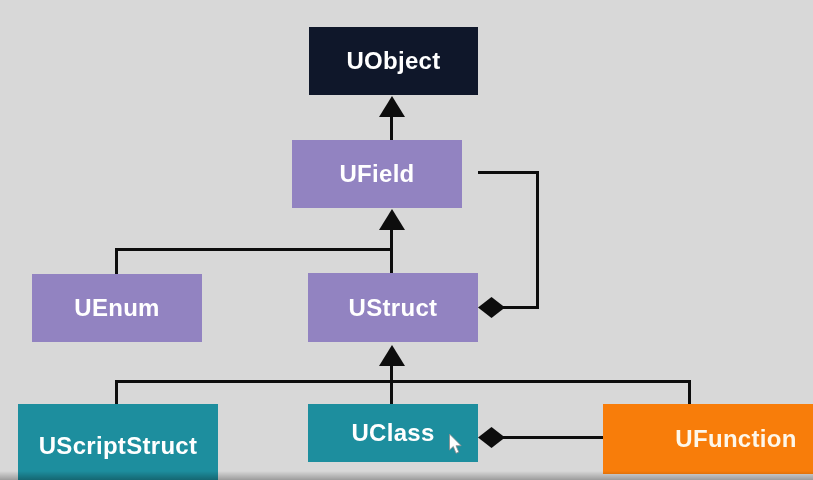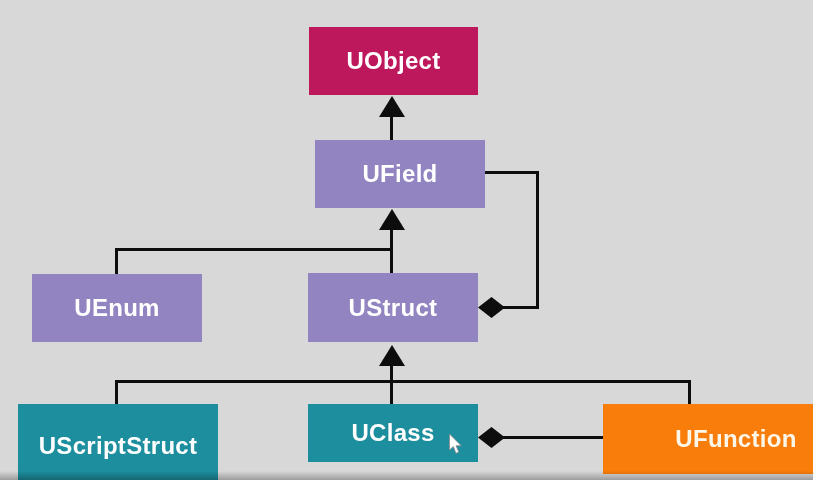--- a/index.html
+++ b/index.html
@@ -83,25 +83,25 @@
 
   <div class="arrow-up" style="left:379px; top:345px;"></div>
   <div class="edge" style="left:390px; top:364px; width:3px; height:41px;"></div>
   <div class="edge" style="left:115px; top:380px; width:576px; height:3px;"></div>
   <div class="edge" style="left:115px; top:380px; width:3px; height:25px;"></div>
   <div class="edge" style="left:688px; top:380px; width:3px; height:25px;"></div>
 
   <div class="diamond" style="left:478px; top:427px;"></div>
   <div class="edge" style="left:500px; top:436px; width:103px; height:3px;"></div>
 
-  <div class="node" style="left: 309px; top: 27px; width: 169px; height: 68px; background-color: #be185d; color: rgb(255, 255, 255);">
+  <div class="node" style="left: 309px; top: 27px; width: 169px; height: 68px; background-color: #0f172a; color: rgb(255, 255, 255);">
     <span>UObject</span>
   </div>
 
-  <div class="node" style="left: 315px; top: 140px; width: 170px; height: 68px; background-color: rgb(146, 131, 193); color: rgb(255, 255, 255);">
+  <div class="node" style="left: 292px; top: 140px; width: 170px; height: 68px; background-color: rgb(146, 131, 193); color: rgb(255, 255, 255);">
     <span>UField</span>
   </div>
 
   <div class="node" style="left: 308px; top: 273px; width: 170px; height: 69px; background-color: rgb(146, 131, 193); color: rgb(255, 255, 255);">
     <span>UStruct</span>
   </div>
 
   <div class="node" style="left: 32px; top: 274px; width: 170px; height: 68px; background-color: rgb(146, 131, 193); color: rgb(255, 255, 255);">
     <span>UEnum</span>
   </div>

